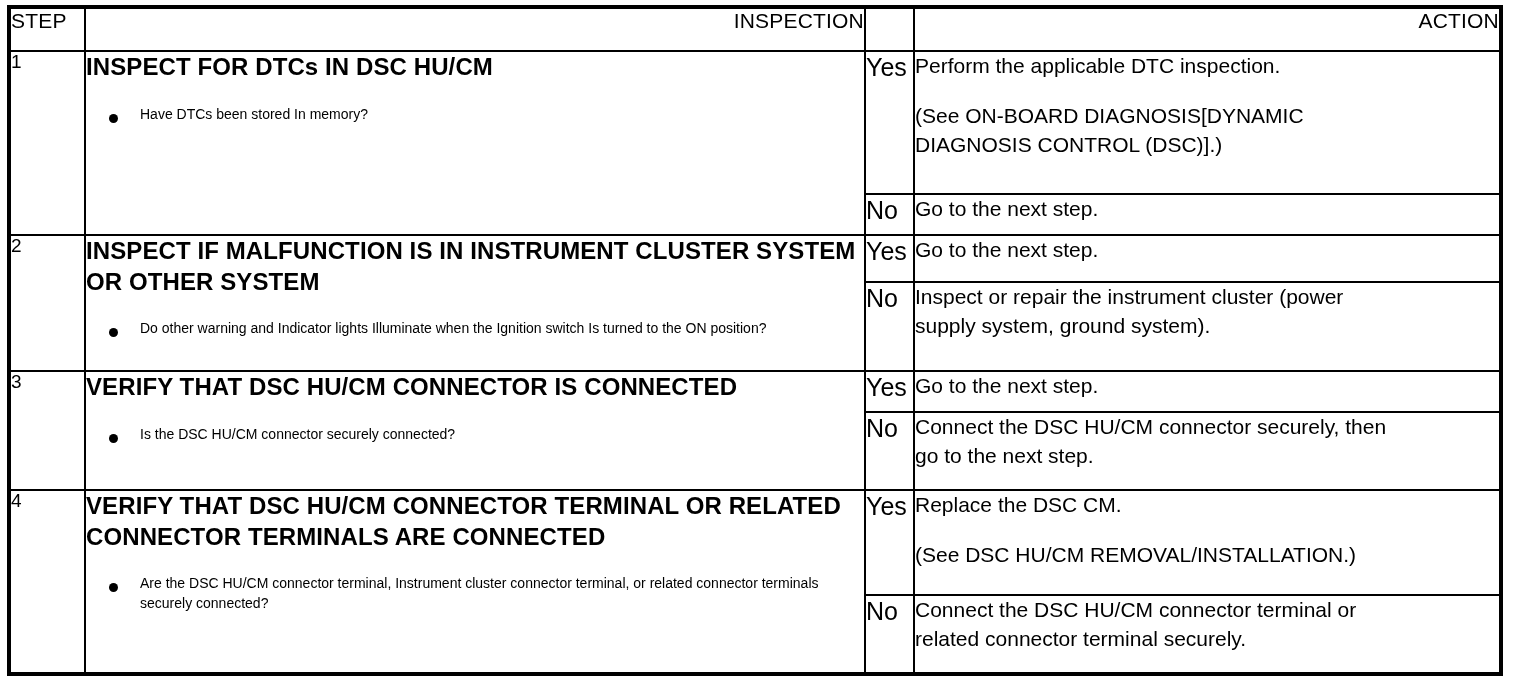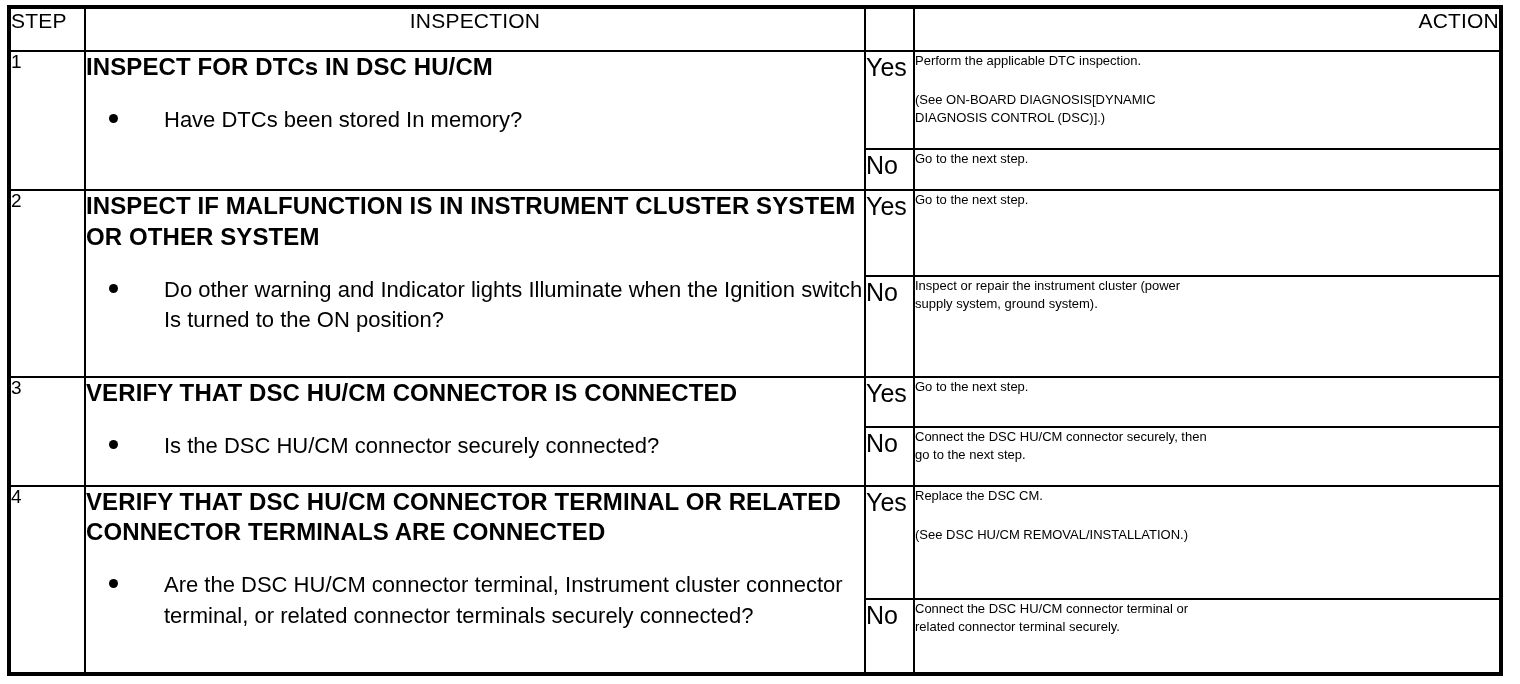--- a/index.html
+++ b/index.html
@@ -55,21 +55,21 @@
     font-size: 21px;
     font-weight: bold;
     letter-spacing: 0.2px;
     margin-top: 48px;
   }
   .hdr-step {
     text-align: left;
     padding-left: 7px;
   }
   .hdr-insp {
-    text-align: center;
+    text-align: right;
   }
   .hdr-action {
     text-align: right;
   }
   .hdr-blank {
     border-top: 4px solid #000;
   }
 
   
   .step-cell {
@@ -89,22 +89,22 @@
     line-height: 1.28;
     letter-spacing: 0.1px;
   }
   .bullet-list {
     margin: 0;
     padding: 0;
     list-style: none;
   }
   .bullet-row {
     position: relative;
-    padding-left: 78px;
-    font-size: 22px;
+    padding-left: 54px;
+    font-size: 14px;
     line-height: 1.38;
     margin-top: 22px;
   }
   .bullet-row .dot {
     position: absolute;
     left: 23px;
     top: 9px;
     width: 9px;
     height: 9px;
     background: #000;
@@ -115,21 +115,21 @@
   .yn-cell {
     font-size: 25px;
     padding: 6px 0 0 4px;
     line-height: 1.2;
     white-space: nowrap;
     border-radius: 8px;
   }
 
   
   .act-cell {
-    font-size: 13px;
+    font-size: 21px;
     padding: 6px 10px 8px 8px;
     line-height: 1.38;
   }
   .act-line { display: block; }
   .act-gap  { display: block; height: 21px; }
 </style>
 </head>
 <body>
 
 <div class="sheet">

